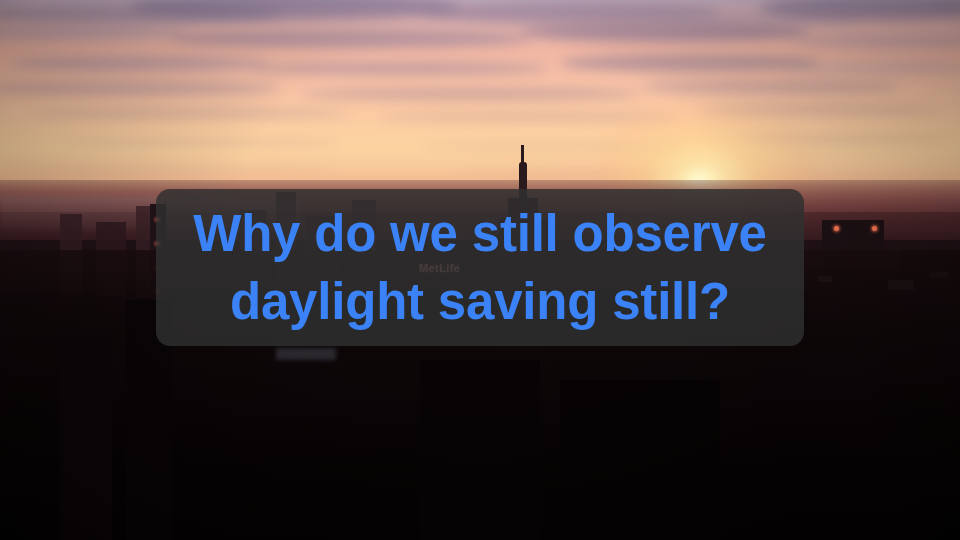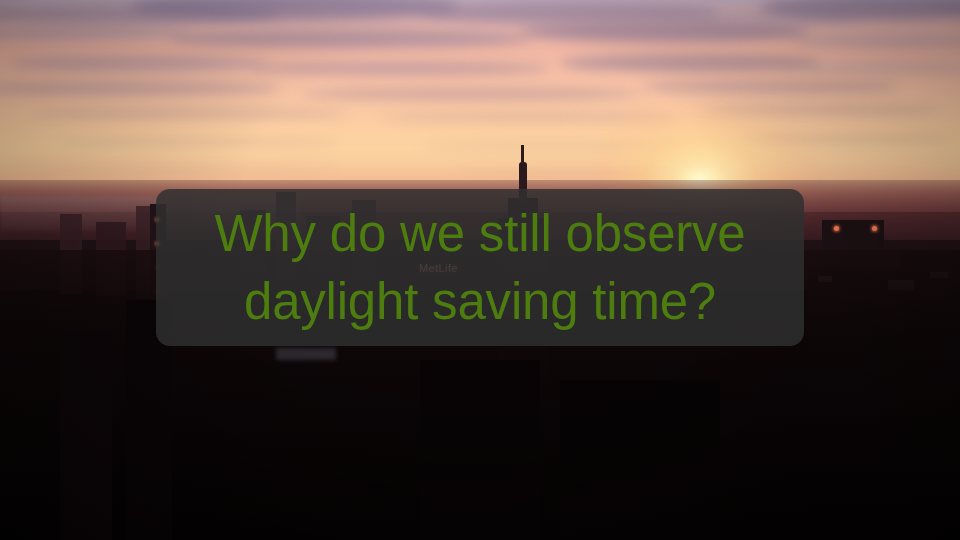--- a/index.html
+++ b/index.html
@@ -144,21 +144,21 @@
         rgba(0,0,0,0.28) 78%,
         rgba(0,0,0,0.55) 100%);
     pointer-events: none;
   }
 
   
   .metlife {
     position: absolute;
     left: 419px; top: 262px;
     font-size: 11px;
-    font-weight: normal;
+    font-weight: bold;
     letter-spacing: 0.4px;
     color: rgba(224,150,150,0.80);
     text-shadow: 0 0 4px rgba(255,160,150,0.35);
   }
 
   
   .caption-box {
     position: absolute;
     left: 156px; top: 189px;
     width: 648px; height: 157px;
@@ -169,24 +169,24 @@
     position: absolute;
     left: 156px; top: 189px;
     width: 648px; height: 157px;
     display: flex;
     flex-direction: column;
     align-items: center;
     justify-content: center;
     gap: 2px;
   }
   .caption-line {
-    color: #4d7c0f;
+    color: #3b82f6;
     font-size: 51px;
     line-height: 66px;
-    font-weight: 400;
+    font-weight: 700;
     letter-spacing: -0.2px;
     white-space: nowrap;
   }
 
   
   .logo {
     position: absolute;
     left: 806px; top: 459px;
     width: 142px; height: 48px;
   }
@@ -275,17 +275,17 @@
     <div class="winlight" style="left:276px; top:168px; width:60px; height:12px; opacity:0.30; background:rgba(190,200,230,0.6); filter:blur(2px);"></div>
   </div>
 
   <div class="vignette"></div>
 
   <div class="metlife">MetLife</div>
 
   <div class="caption-box"></div>
   <div class="caption-text">
     <div class="caption-line">Why do we still observe</div>
-    <div class="caption-line">daylight saving time?</div>
+    <div class="caption-line">daylight saving still?</div>
   </div>
 
 
 </div>
 
 </body></html>

